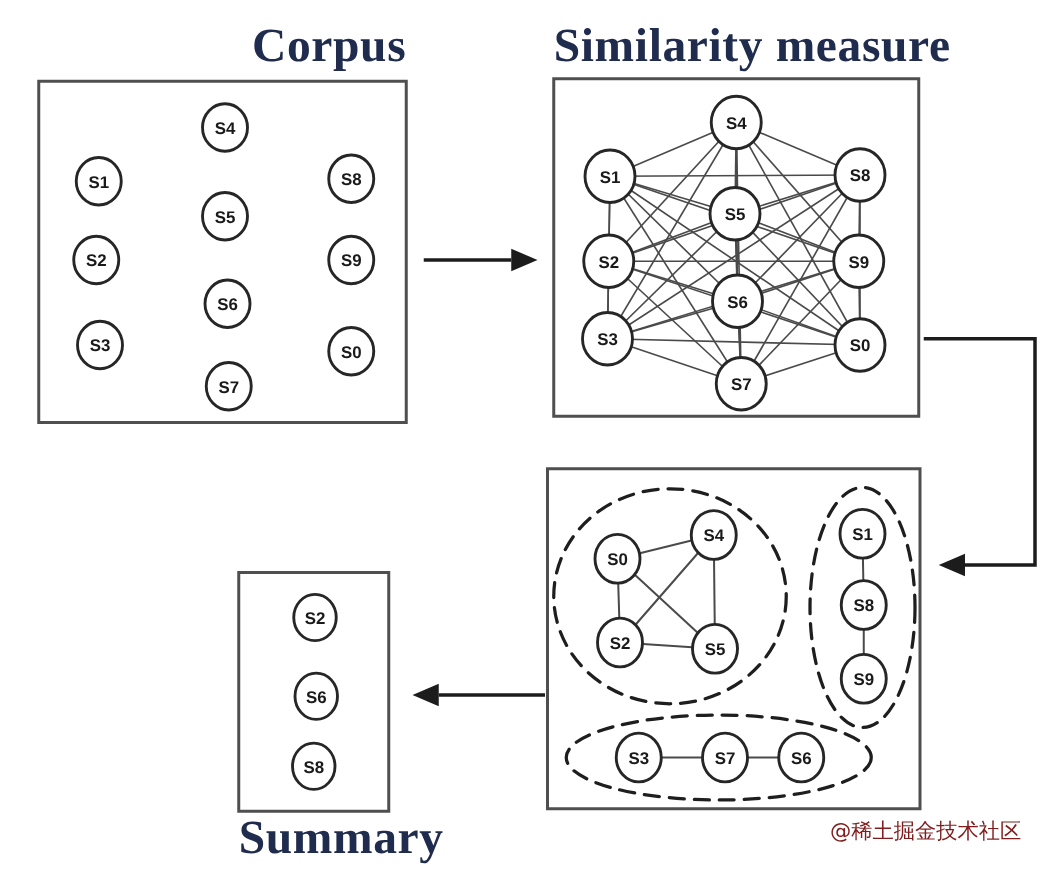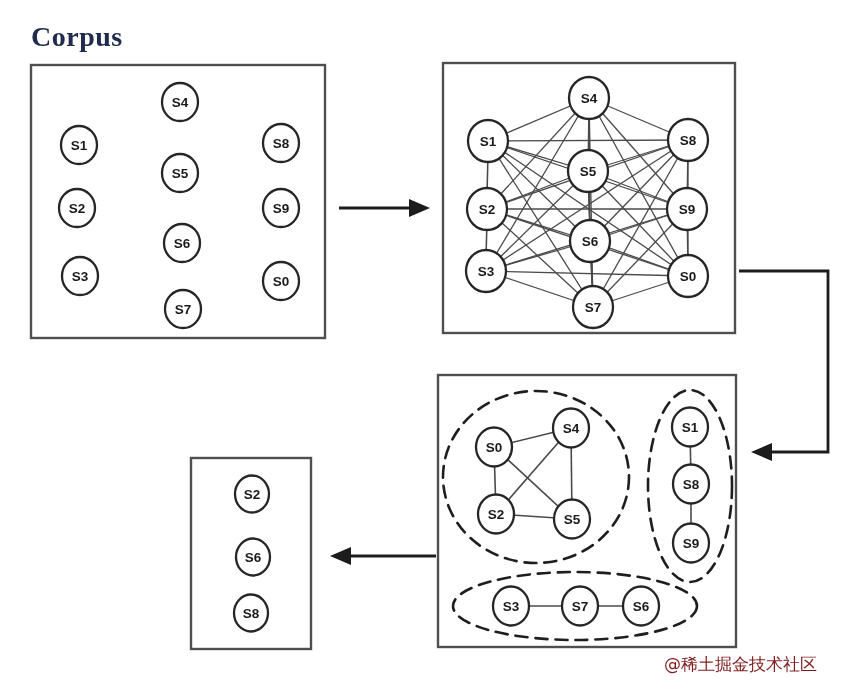--- a/index.html
+++ b/index.html
@@ -17,23 +17,23 @@
   }
   #diagram-svg {
     position: absolute;
     left: 0;
     top: 0;
   }
   .panel-title {
     position: absolute;
     font-family: "Liberation Serif", "DejaVu Serif", serif;
     font-weight: 700;
-    font-size: 28px;
+    font-size: 38px;
     line-height: 34px;
-    text-align: left;
+    text-align: right;
     color: #202c4e;
     letter-spacing: 0.5px;
     white-space: nowrap;
   }
   #corpus-title      { left: 31px;  top: 20px;  width: 294px; }
   #similarity-title  { left: 443px; top: 20px;  width: 292px; }
   #clustering-title  { left: 438px; top: 649px; width: 298px; }
   #summary-title     { left: 191px; top: 653px; width: 120px; }
   #watermark {
     position: absolute;
@@ -268,17 +268,19 @@
         <polygon points="751,452 772,443 772,461" fill="#1c1c1c"></polygon>
       </g>
       <g>
         <polyline points="436,556 351,556" fill="none" stroke="#1c1c1c" stroke-width="2.8"></polyline>
         <polygon points="330,556 351,547 351,565" fill="#1c1c1c"></polygon>
       </g>
     </svg>
 
   <div class="panel-title" id="corpus-title">Corpus</div>
 
-
-
+  <div class="panel-title" id="similarity-title">Similarity measure</div>
+
+
+  <div class="panel-title" id="summary-title">Summary</div>
 
   <div id="watermark">@稀土掘金技术社区</div>
 </div>
 
 </body></html>

